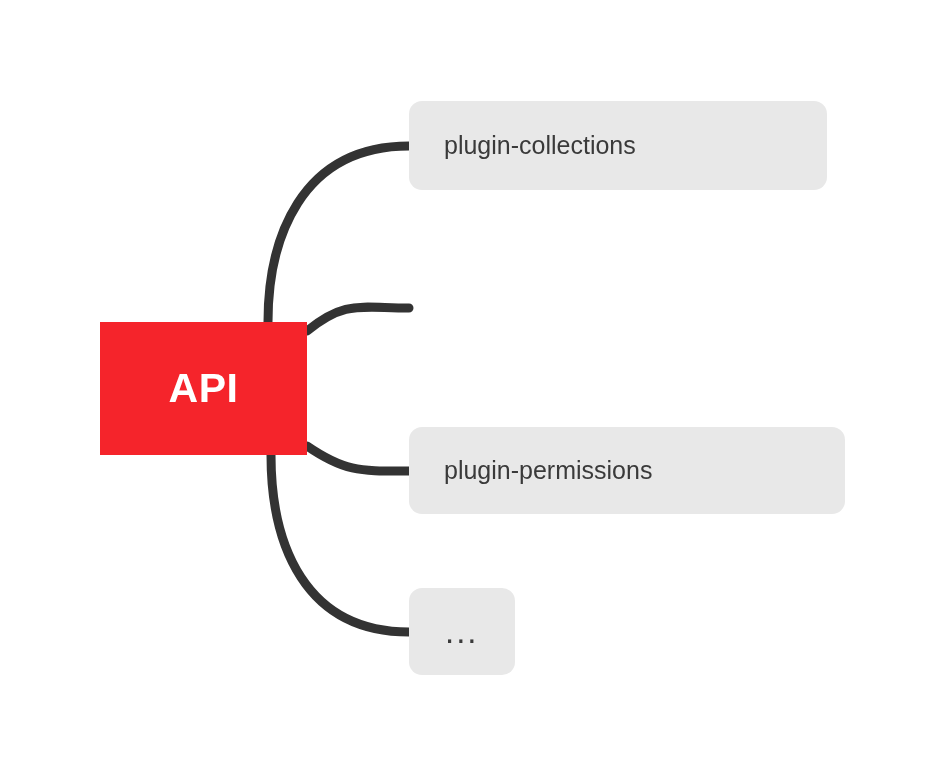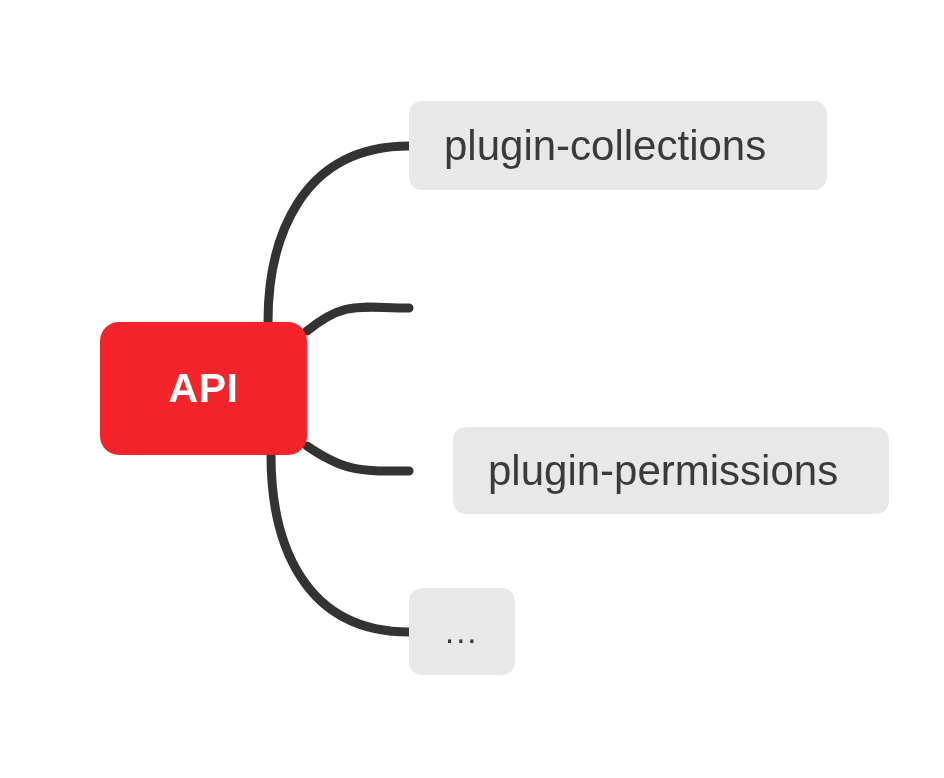--- a/index.html
+++ b/index.html
@@ -28,38 +28,38 @@
   }
   .node {
     position: absolute;
     box-sizing: border-box;
     display: flex;
     align-items: center;
     justify-content: flex-start;
   }
   .node-root {
     background: #F5242B;
-    border-radius: 19px;
+    border-radius: 0;
     justify-content: center;
   }
   .node-root .node-label {
     color: #ffffff;
     font-size: 41px;
     font-weight: bold;
     letter-spacing: 0.5px;
     line-height: 1;
     white-space: nowrap;
   }
   .node-leaf {
     background: #E8E8E8;
     border-radius: 13px;
   }
   .node-leaf .node-label {
     color: #3A3A3A;
-    font-size: 42px;
+    font-size: 25px;
     font-weight: normal;
     line-height: 1;
     white-space: nowrap;
     padding-left: 35px;
   }
   .node-leaf.ellipsis .node-label {
     font-size: 33px;
     letter-spacing: 2px;
     padding-left: 36px;
   }
@@ -78,21 +78,21 @@
 
   <div class="node node-root" style="left:100px; top:322px; width:207px; height:133px;">
     <span class="node-label">API</span>
   </div>
 
   <div class="node node-leaf" style="left:409px; top:101px; width:418px; height:89px;">
     <span class="node-label">plugin-collections</span>
   </div>
 
 
-  <div class="node node-leaf" style="left:409px; top:427px; width:436px; height:87px;margin-left:44px;">
+  <div class="node node-leaf" style="left:409px; top:427px; width:436px; height:87px;">
     <span class="node-label">plugin-permissions</span>
   </div>
 
   <div class="node node-leaf ellipsis" style="left:409px; top:588px; width:106px; height:87px;">
     <span class="node-label">...</span>
   </div>
 
 </div>
 
 </body></html>

